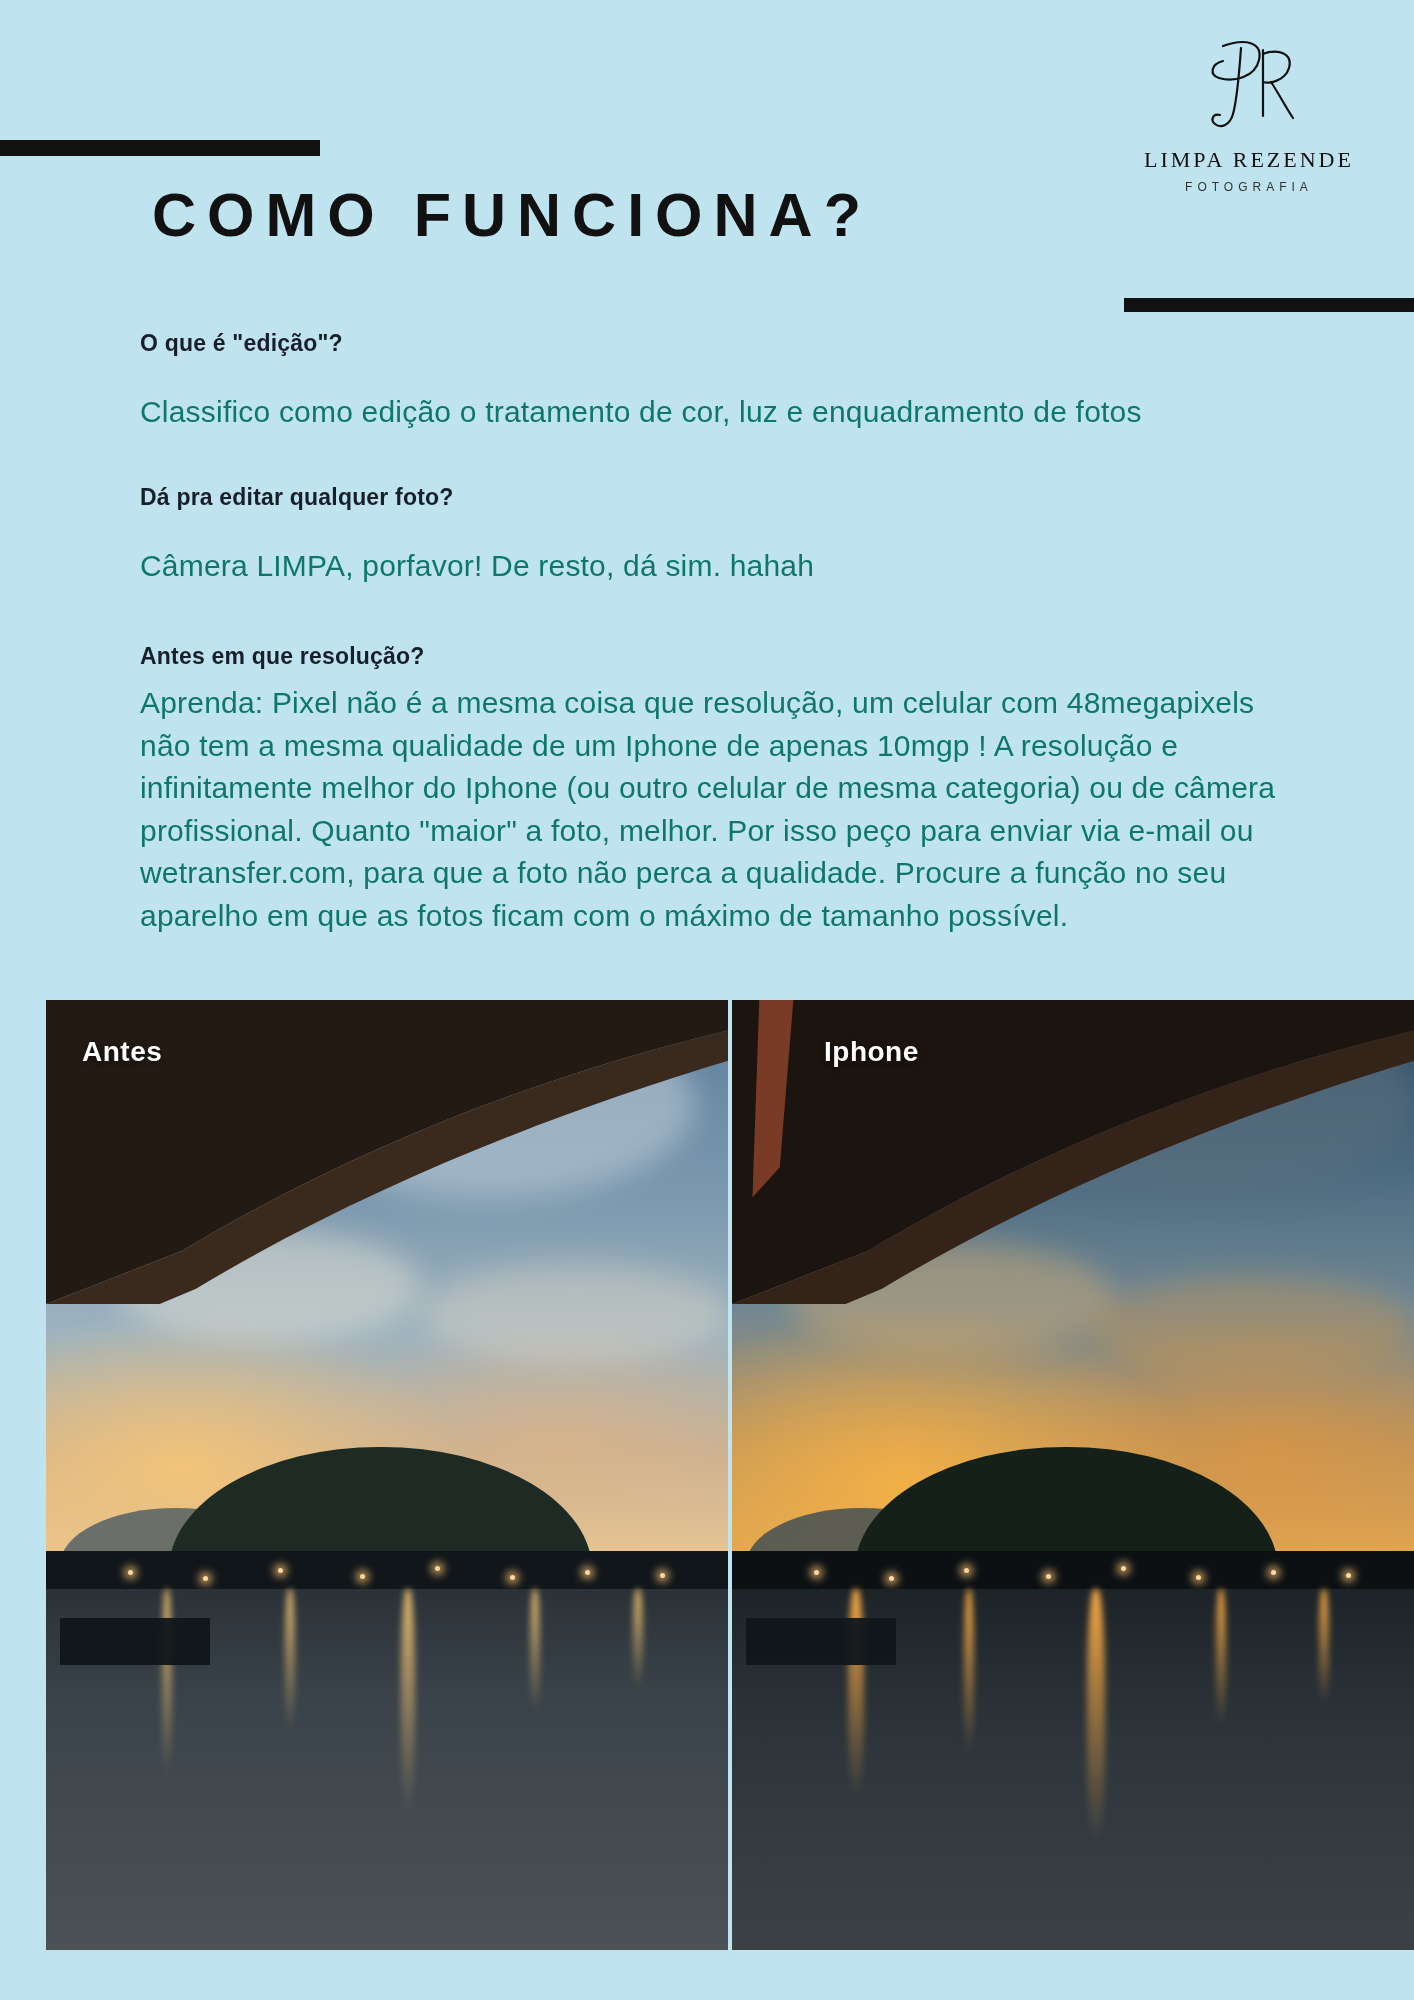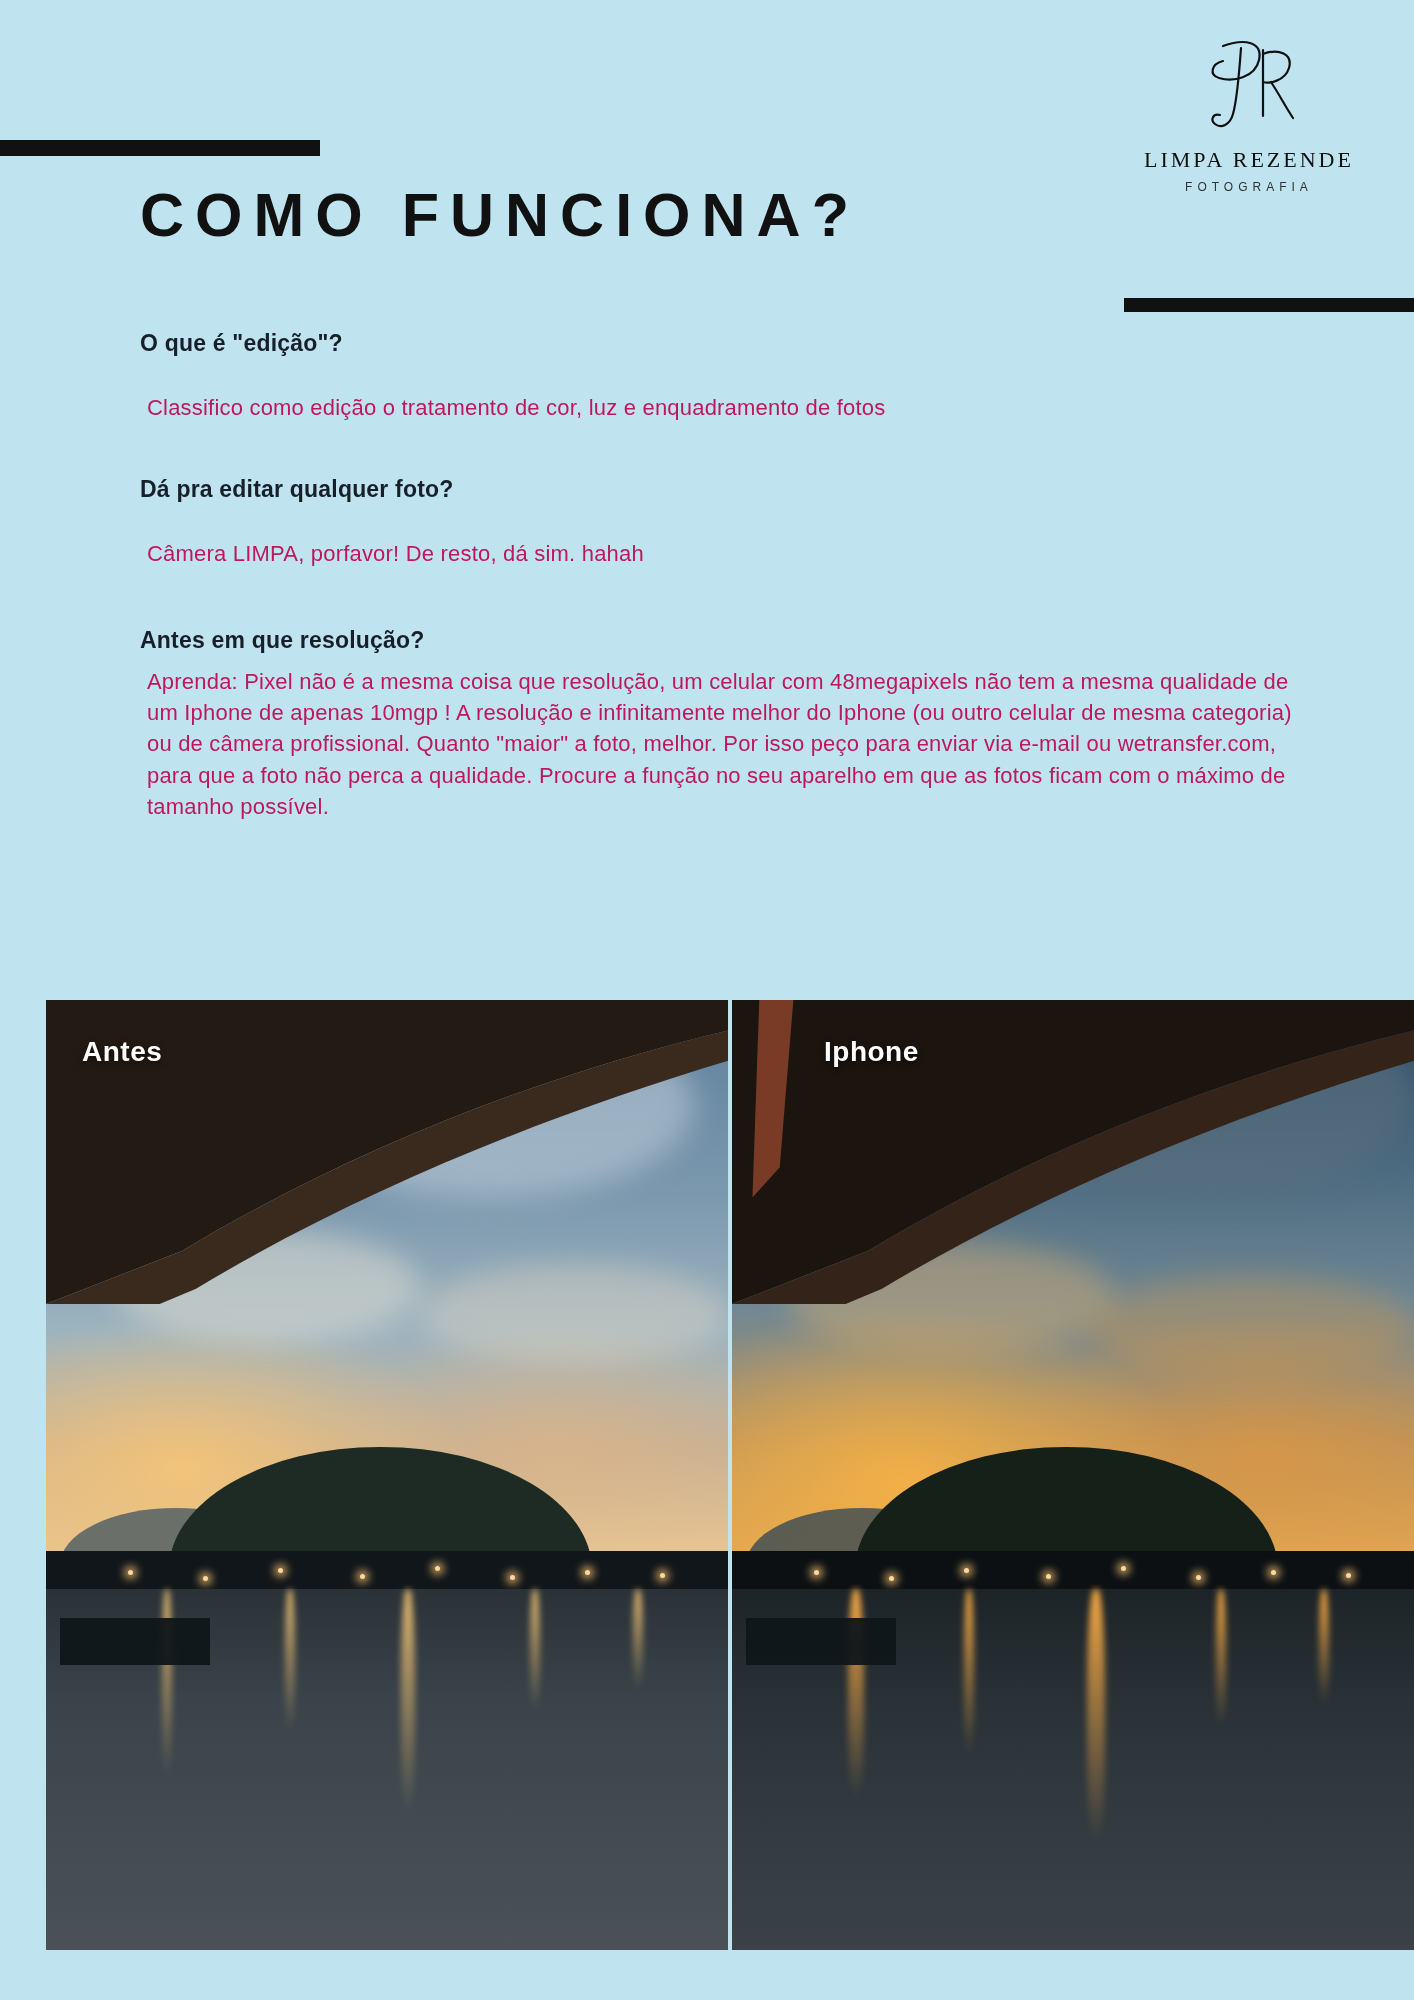--- a/index.html
+++ b/index.html
@@ -67,21 +67,21 @@
   .logo-sub{
     font-family:"Liberation Sans", sans-serif;
     font-size:12px;
     letter-spacing:5px;
     margin-top:7px;
     color:#333;
   }
 
   .title{
     position:absolute;
-    left:140px;
+    left:152px;
     top:180px;
     font-size:61px;
     font-weight:bold;
     letter-spacing:11px;
     color:#111;
     margin:0;
     font-family:"Liberation Sans", sans-serif;
   }
 
   .content{
@@ -92,23 +92,23 @@
   }
 
   .q{
     font-size:23px;
     font-weight:bold;
     color:#17202a;
     margin:0 0 0 0;
     letter-spacing:.2px;
   }
   .a{
-    font-size:22px;
-    color:#be185d;
-    margin:7px;
+    font-size:30px;
+    color:#0f766e;
+    margin:0;
     letter-spacing:.2px;
   }
   .block-1 .a{margin-top:38px;}
   .block-2{margin-top:55px;}
   .block-2 .a{margin-top:38px;}
   .block-3{margin-top:60px;}
   .block-3 .a{
     margin-top:12px;
     line-height:1.42;
   }

